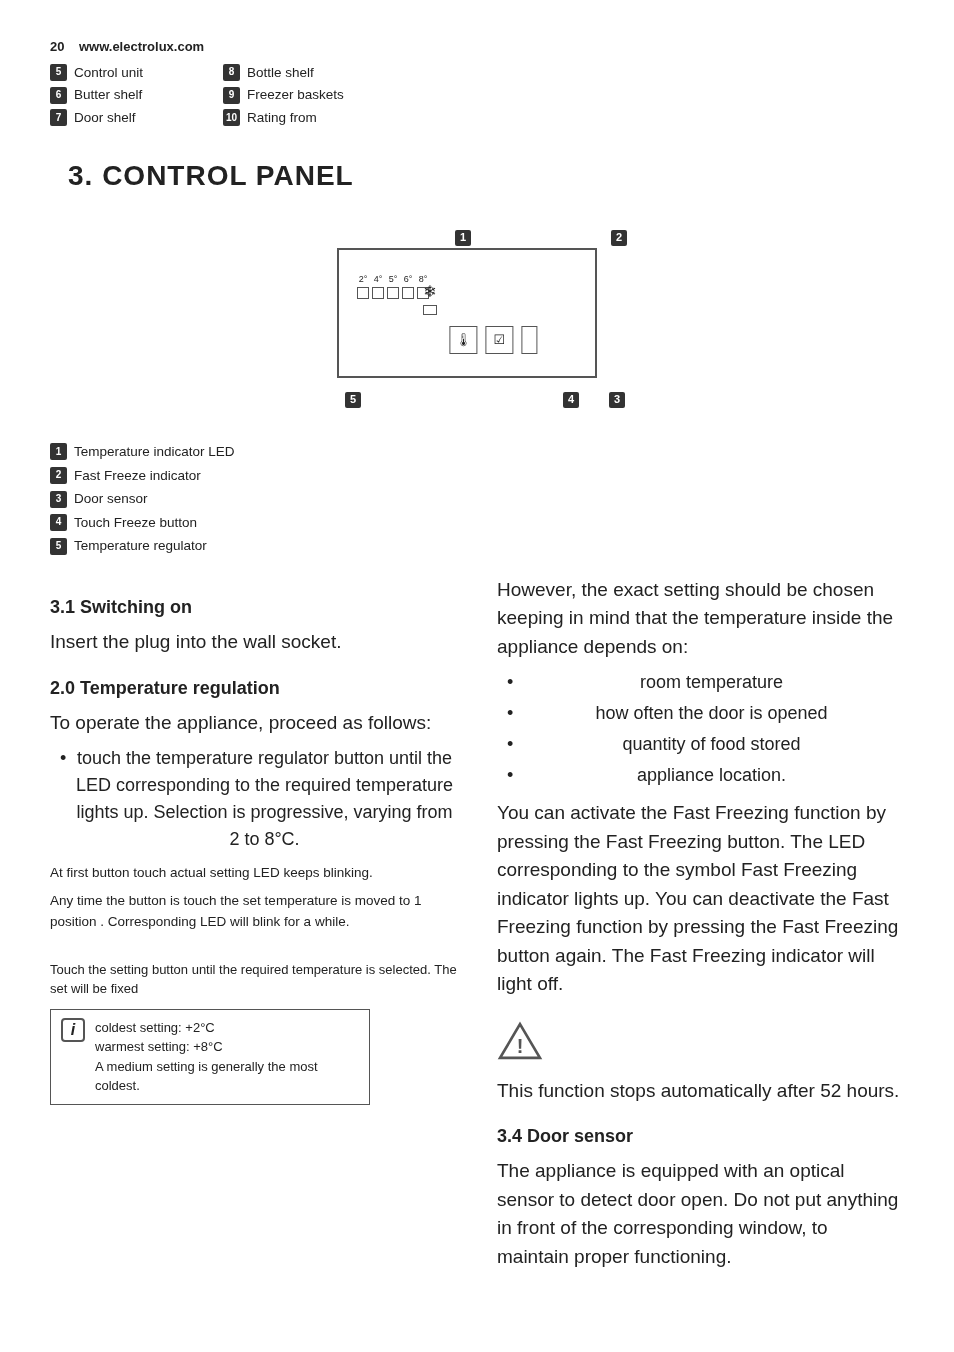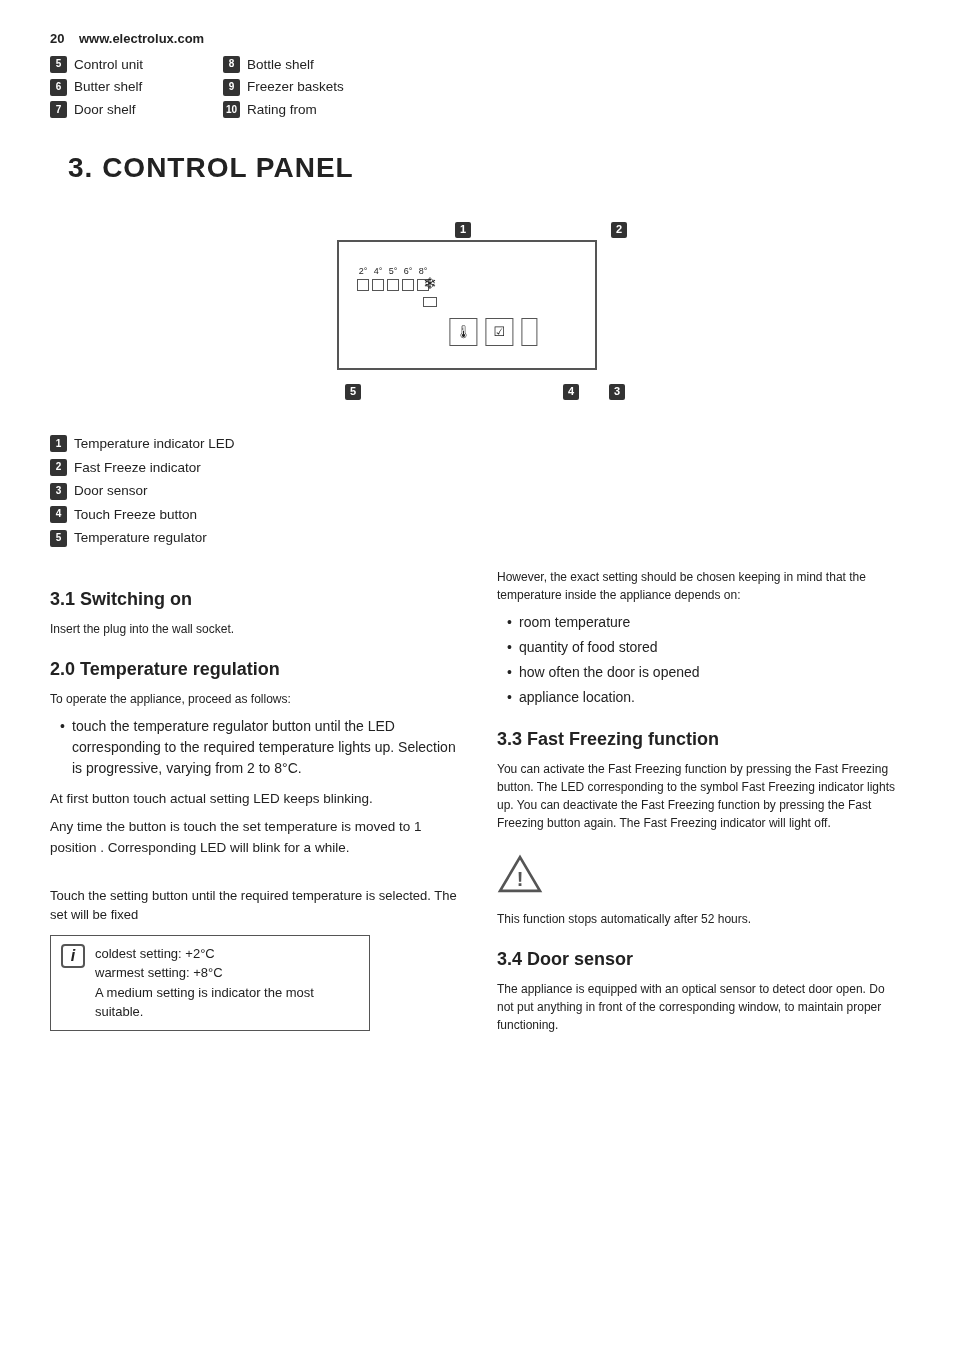--- a/index.html
+++ b/index.html
@@ -10,20 +10,21 @@
       width: 954px;
       min-height: 1352px;
       padding: 30px 50px;
       font-size: 13.5px;
       line-height: 1.45;
     }
     .page-number {
       font-weight: bold;
       font-size: 13px;
       margin-bottom: 6px;
+      margin-top: 8px;
     }
     .header-line {
       display: flex;
       gap: 80px;
       margin-bottom: 8px;
     }
     .parts-col {
       display: flex;
       flex-direction: column;
       gap: 3px;
@@ -174,34 +175,35 @@
     .col-right {
       flex: 1;
     }
     .subsection-title {
       font-size: 18px;
       font-weight: bold;
       margin: 18px 0 8px 0;
     }
     p {
       margin-bottom: 8px;
-      font-size: 12px;
+      font-size: 19px;
       line-height: 1.5;
     }
     ul.bullet-list {
       list-style: none;
       padding-left: 10px;
       margin-bottom: 10px;
     }
     ul.bullet-list li {
       padding-left: 12px;
       position: relative;
       margin-bottom: 4px;
-      font-size: 14px;
+      font-size: 18px;
       line-height: 1.5;
+      text-align: center;
     }
     ul.bullet-list li::before {
       content: "•";
       position: absolute;
       left: 0;
     }
     .info-box {
       display: flex;
       gap: 10px;
       align-items: flex-start;
@@ -376,38 +378,34 @@
     </ul>
     <p style="margin-left:0; font-size:13.5px;">At first button touch actual setting LED keeps blinking.</p>
     <p style="margin-left:0; font-size:13.5px;">Any time the button is touch the set temperature is moved to 1 position . Corresponding LED will blink for a while.</p>
     <p style="margin-left:0; font-size:13px;margin-top:28px;">Touch the setting button until the required temperature is selected. The set will be fixed</p>
 
     <div class="info-box">
       <div class="info-icon">i</div>
       <div class="info-text" id="info-text-container">
           <div>coldest setting: +2°C</div>
           <div>warmest setting: +8°C</div>
-          <div>A medium setting is indicator the most suitable.</div>
+          <div>A medium setting is generally the most coldest.</div>
         </div>
     </div>
   </div>
 
   <div class="col-right">
     <p>However, the exact setting should be chosen keeping in mind that the temperature inside the appliance depends on:</p>
     <ul class="bullet-list" id="right-bullets-container">
         <li>room temperature</li>
+        <li>how often the door is opened</li>
         <li>quantity of food stored</li>
-        <li>how often the door is opened</li>
         <li>appliance location.</li>
       </ul>
 
-    <div class="subsection-title">
-      <span>3.3</span>
-      <span>Fast Freezing function</span>
-    </div>
     <p>You can activate the Fast Freezing function by pressing the Fast Freezing button. The LED corresponding to the symbol Fast Freezing indicator lights up. You can deactivate the Fast Freezing function by pressing the Fast Freezing button again. The Fast Freezing indicator will light off.</p>
 
     
     <svg class="warning-triangle" viewBox="0 0 60 52">
       <polygon points="30,4 56,48 4,48" fill="none" stroke="#555" stroke-width="3.5"></polygon>
       <text x="30" y="42" text-anchor="middle" font-size="26" font-weight="bold" fill="#555">!</text>
     </svg>
 
     <p>This function stops automatically after 52 hours.</p>
 

